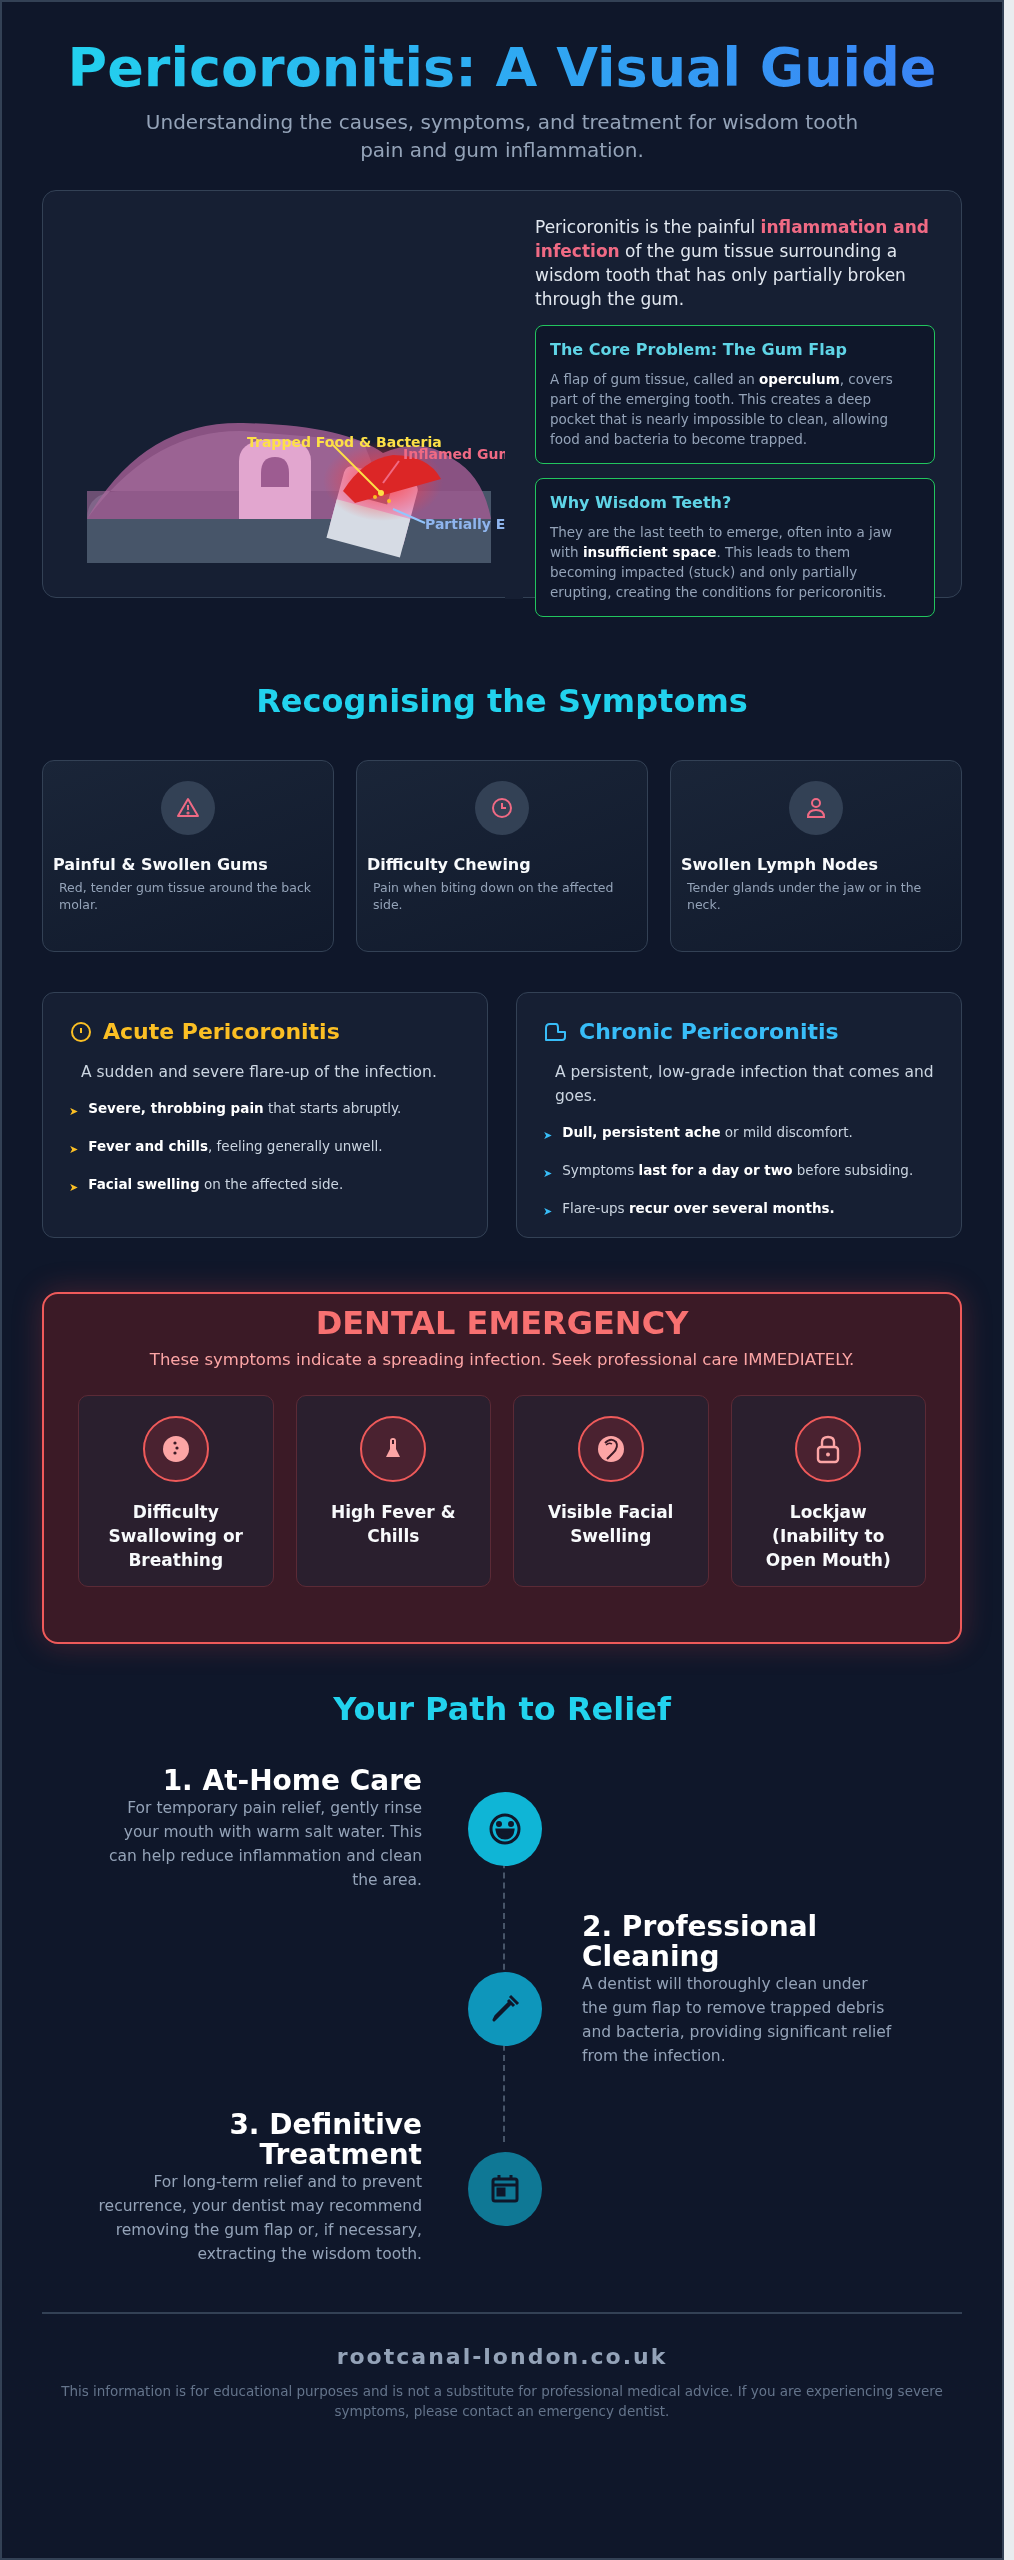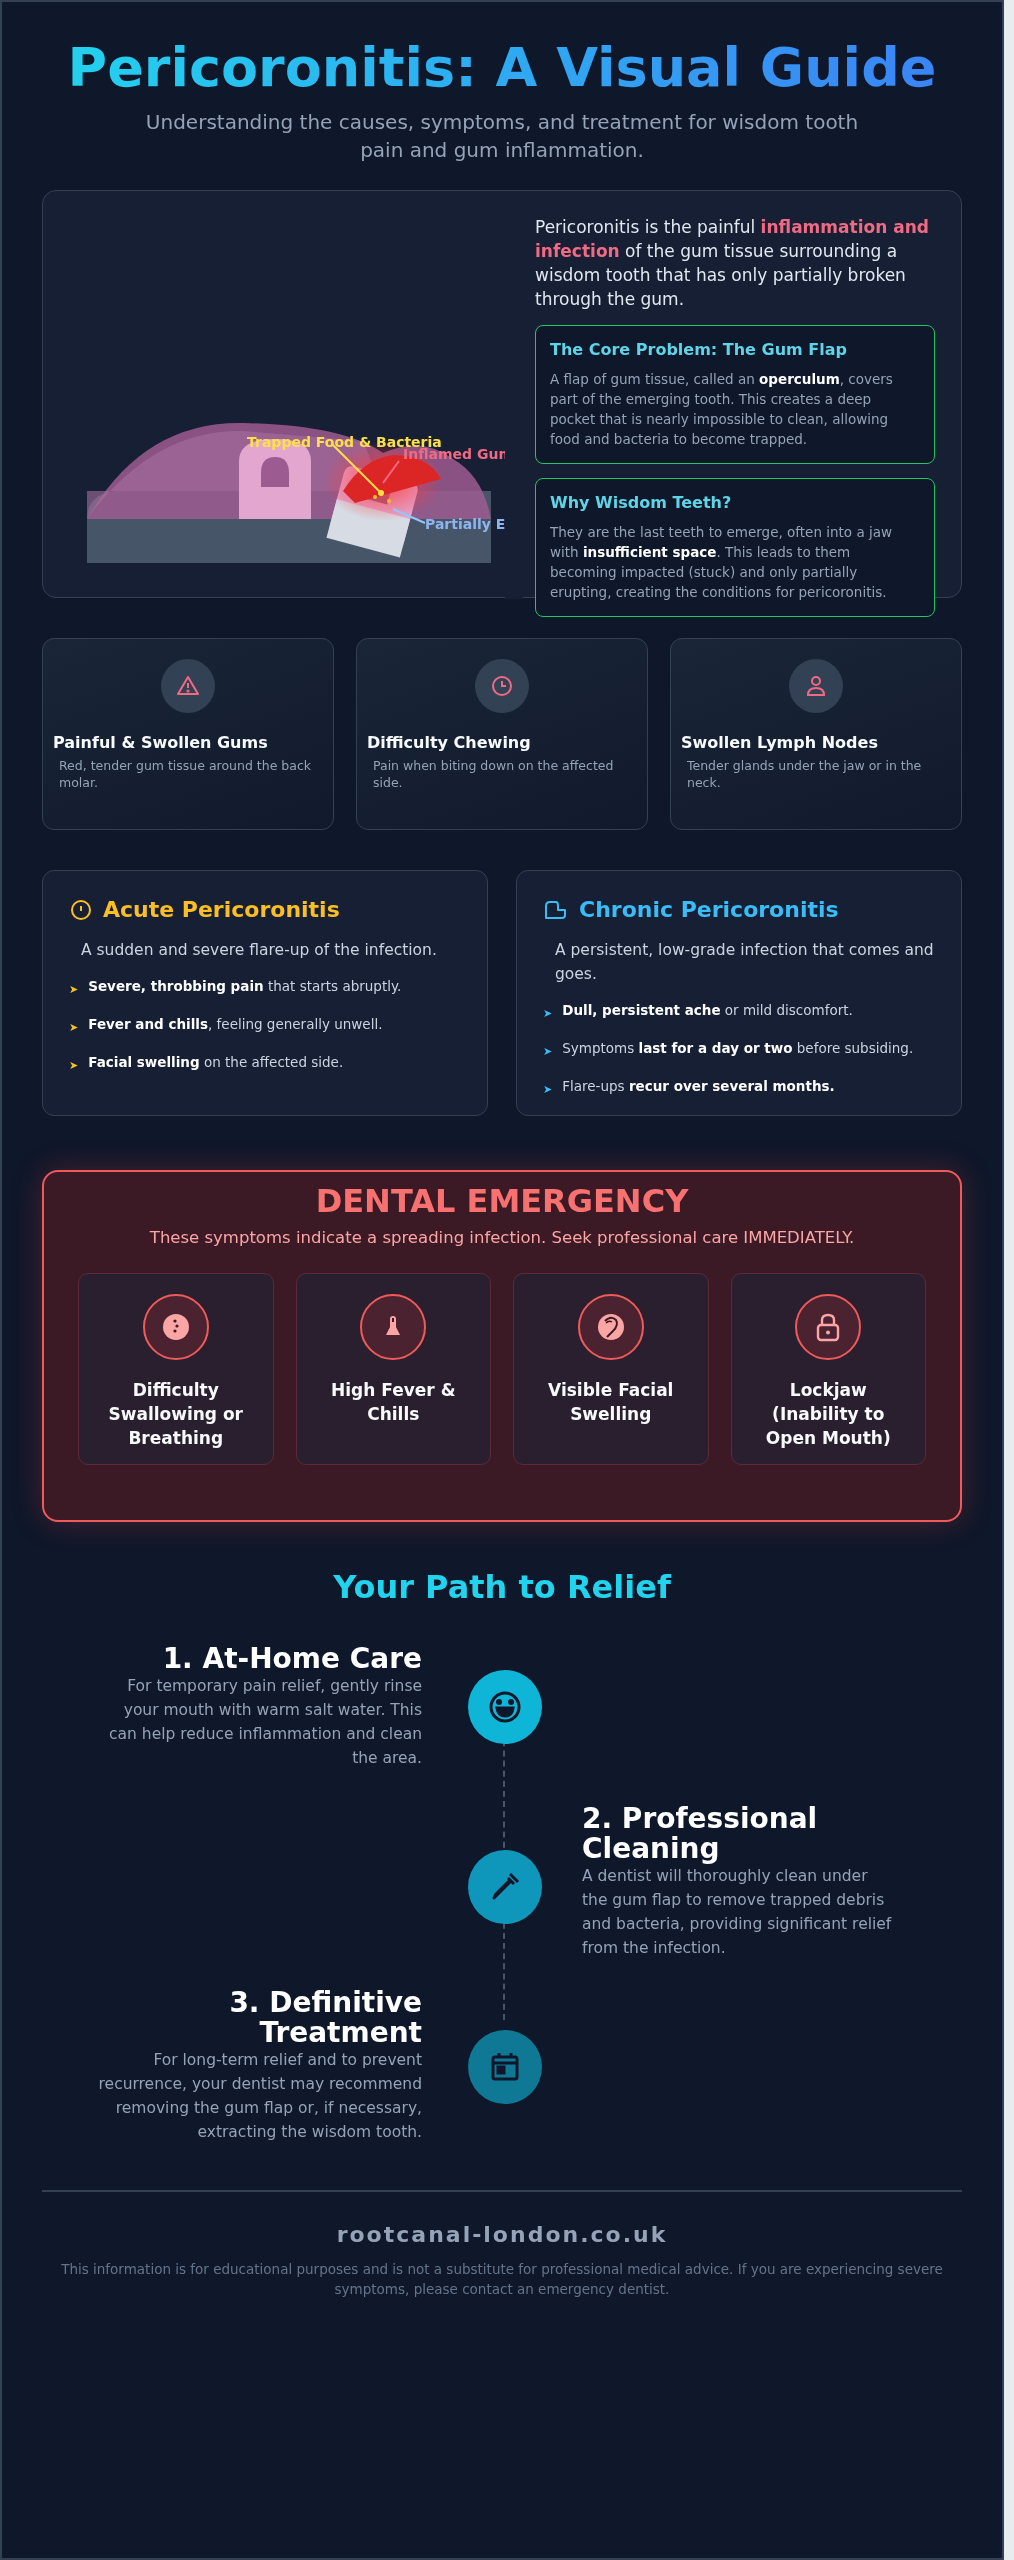--- a/index.html
+++ b/index.html
@@ -131,20 +131,21 @@
         <h3>The Core Problem: The Gum Flap</h3>
         <p><span>A flap of gum tissue, called an </span><b>operculum</b><span>, covers part of the emerging tooth. This creates a deep pocket that is nearly impossible to clean, allowing food and bacteria to become trapped.</span></p>
       </div>
       <div class="subcard">
         <h3>Why Wisdom Teeth?</h3>
         <p><span>They are the last teeth to emerge, often into a jaw with </span><b>insufficient space</b><span>. This leads to them becoming impacted (stuck) and only partially erupting, creating the conditions for pericoronitis.</span></p>
       </div>
     </div>
   </section>
 
+  <h2 class="section-title t2">Recognising the Symptoms</h2>
 
   <section class="symptoms">
     <div class="sym">
       <div class="ic">
         <svg width="24" height="24" viewBox="0 0 24 24" fill="none" stroke="#f06a84" stroke-width="2" stroke-linejoin="round">
             <path d="M12 3 L22 20 H2 Z"></path>
             <line x1="12" y1="9" x2="12" y2="14"></line>
             <circle cx="12" cy="17" r="0.6" fill="#f06a84"></circle>
           </svg>
       </div>
@@ -288,21 +289,21 @@
       <p>For temporary pain relief, gently rinse your mouth with warm salt water. This can help reduce inflammation and clean the area.</p>
     </div>
 
     <div class="tl-circle" style="top:220px;background:#0e96bb">
       <svg width="34" height="34" viewBox="0 0 34 34" fill="none" stroke="#0f172a" stroke-width="3" stroke-linejoin="round">
           <path d="M22 4 L30 12"></path>
           <path d="M20 8 L26 14"></path>
           <path d="M23 11 L9 25 L6 28 L8 24 L22 10"></path>
         </svg>
     </div>
-    <div class="step right" style="top:174px">
+    <div class="step right" style="top:160px">
       <h3>2. Professional Cleaning</h3>
       <p>A dentist will thoroughly clean under the gum flap to remove trapped debris and bacteria, providing significant relief from the infection.</p>
     </div>
 
     <div class="tl-circle" style="top:400px;background:#0f7895">
       <svg width="34" height="34" viewBox="0 0 34 34" fill="none" stroke="#0f172a" stroke-width="3">
           <rect x="5" y="7" width="24" height="22" rx="2"></rect>
           <line x1="5" y1="13" x2="29" y2="13"></line>
           <line x1="11" y1="3" x2="11" y2="8"></line>
           <line x1="23" y1="3" x2="23" y2="8"></line>

